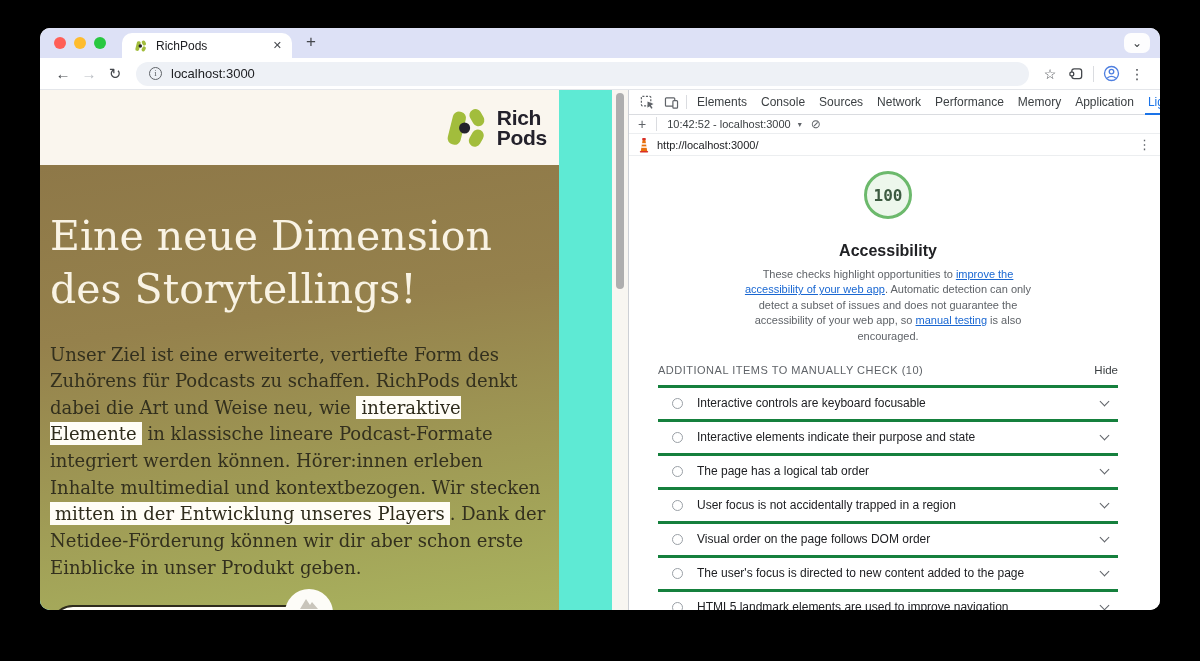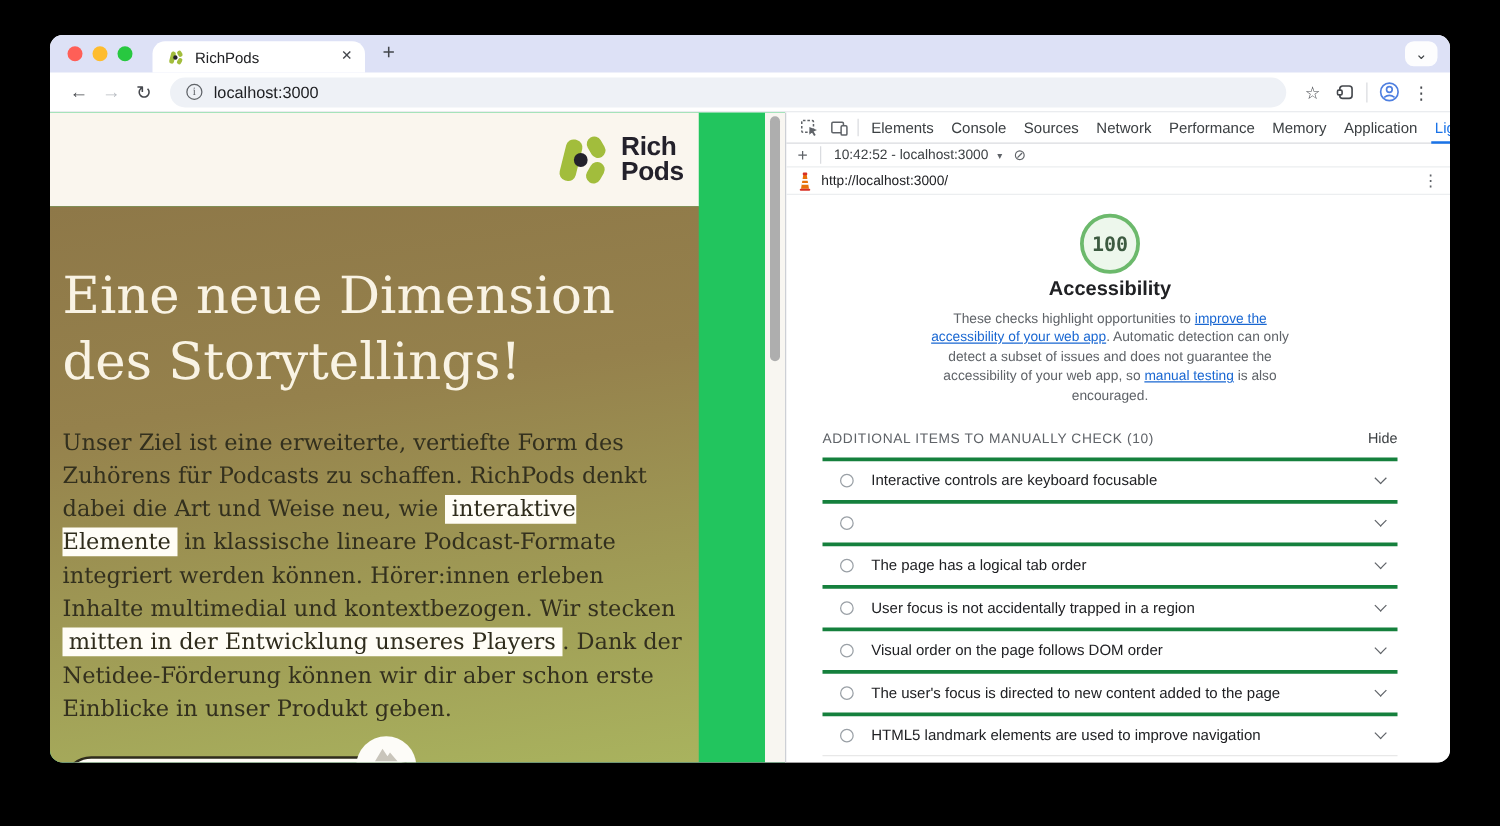--- a/index.html
+++ b/index.html
@@ -30,21 +30,21 @@
   .nav-btn { width:26px; text-align:center; font-size:15px; color:#45484d; }
   .nav-btn.disabled { color:#b9bdc3; }
   .url-pill { flex:1; height:24px; background:#eef1f6; border-radius:13px; display:flex; align-items:center; gap:9px; padding:0 13px; margin:0 8px; }
   .info-badge { width:13px; height:13px; border:1.2px solid #5f6368; border-radius:50%; color:#5f6368; font-size:9px; line-height:10px; text-align:center; font-family:"Liberation Serif",serif; flex:none; }
   .url-text { font-size:13px; color:#202124; }
   .tb-icon { width:26px; text-align:center; font-size:14px; color:#45484d; display:flex; align-items:center; justify-content:center; }
   .tb-divider { width:1px; height:16px; background:#dadce0; margin:0 4px; }
   
   .content { flex:1; display:flex; min-height:0; }
   
-  .page { width:588px; flex:none; position:relative; overflow:hidden; background:#22c55e; }
+  .page { width:588px; flex:none; position:relative; overflow:hidden; background:#5eead4; }
   .site { position:absolute; left:0; top:0; bottom:0; width:519px; }
   .site-header { height:75px; background:#faf6ee; display:flex; align-items:center; justify-content:flex-end; padding-right:12px; }
   .logo { display:flex; align-items:center; gap:5px; }
   .logo-text { font-size:21px; font-weight:800; line-height:0.92; color:#23212b; letter-spacing:-0.3px; }
   .hero { position:absolute; top:75px; left:0; right:0; bottom:0; background:linear-gradient(172deg,#8e7848 0%,#95814c 35%,#a9b35e 100%); padding:12px 10px; }
   .hero h1 { margin-top:33px; font-family:"DejaVu Serif",serif; font-weight:500; font-size:41px; line-height:1.3; color:#f9f3e4; }
   .hero h1 span { display:block; }
   .hero p { margin-top:25px; font-family:"DejaVu Serif",serif; font-size:18px; line-height:1.48; color:#33301e; }
   .hero mark { background:#fffdf6; color:#2f2c1c; padding:1px 5px; }
   .cta {
@@ -66,21 +66,21 @@
   .dt-icon { font-size:13px; color:#5f6368; line-height:1; }
   .dt-row2 { height:19px; flex:none; display:flex; align-items:center; gap:7px; padding:0 9px; border-bottom:1px solid #eceef0; font-size:11px; color:#3c4043; }
   .row2-plus { font-size:14px; color:#5f6368; line-height:1; }
   .caret { font-size:8px; color:#5f6368; }
   .block-icon { font-size:12px; color:#5f6368; margin-left:2px; }
   .dt-row3 { height:22px; flex:none; display:flex; align-items:center; gap:7px; padding:0 9px; border-bottom:1px solid #eceef0; font-size:11px; color:#202124; }
   .dt-row3 .dt-icon { margin-left:auto; }
   .dt-body { flex:1; overflow:hidden; }
   .lh-report { margin:0 42px 0 29px; }
   .gauge { width:48px; height:48px; border-radius:50%; border:3px solid #6cb96c; background:#edf7ec; margin:15px auto 0; display:flex; align-items:center; justify-content:center; font-family:"DejaVu Sans Mono",monospace; font-size:16px; font-weight:bold; color:#3c5a40; }
-  .lh-category { text-align:center; margin-top:4px; font-size:16px; font-weight:700; color:#202124; }
+  .lh-category { text-align:center; margin-top:23px; font-size:16px; font-weight:700; color:#202124; }
   .lh-desc { width:302px; margin:7px auto 0; text-align:center; font-size:11px; line-height:1.4; color:#5f6368; }
   .lh-desc a { color:#1967d2; text-decoration:underline; }
   .lh-section-head { display:flex; justify-content:space-between; align-items:center; margin-top:20px; }
   .lh-section-title { font-size:11px; letter-spacing:0.5px; color:#5f6368; font-weight:500; }
   .lh-hide { font-size:11.5px; color:#3c4043; cursor:pointer; }
   .lh-list { margin-top:9px; border-bottom:1px solid #e8e8e8; }
   .lh-row { height:34px; display:flex; align-items:center; gap:14px; border-top:3px solid #15803d; padding:0 10px 0 14px; font-size:12px; color:#202124; cursor:pointer; }
   .lh-circle { width:11px; height:11px; border:1px solid #9aa0a6; border-radius:50%; flex:none; }
   .lh-chevron { margin-left:auto; width:7px; height:7px; border-right:1.5px solid #5f6368; border-bottom:1.5px solid #5f6368; transform:rotate(45deg); margin-bottom:3px; flex:none; }
 </style>
@@ -229,20 +229,21 @@
             <span class="lh-hide">Hide</span>
           </div>
           <div class="lh-list">
             <div class="lh-row">
               <span class="lh-circle"></span>
               <span>Interactive controls are keyboard focusable</span>
               <span class="lh-chevron"></span>
             </div>
             <div class="lh-row">
               <span class="lh-circle"></span>
+              <span>Interactive elements indicate their purpose and state</span>
               <span class="lh-chevron"></span>
             </div>
             <div class="lh-row">
               <span class="lh-circle"></span>
               <span>The page has a logical tab order</span>
               <span class="lh-chevron"></span>
             </div>
             <div class="lh-row">
               <span class="lh-circle"></span>
               <span>User focus is not accidentally trapped in a region</span>

